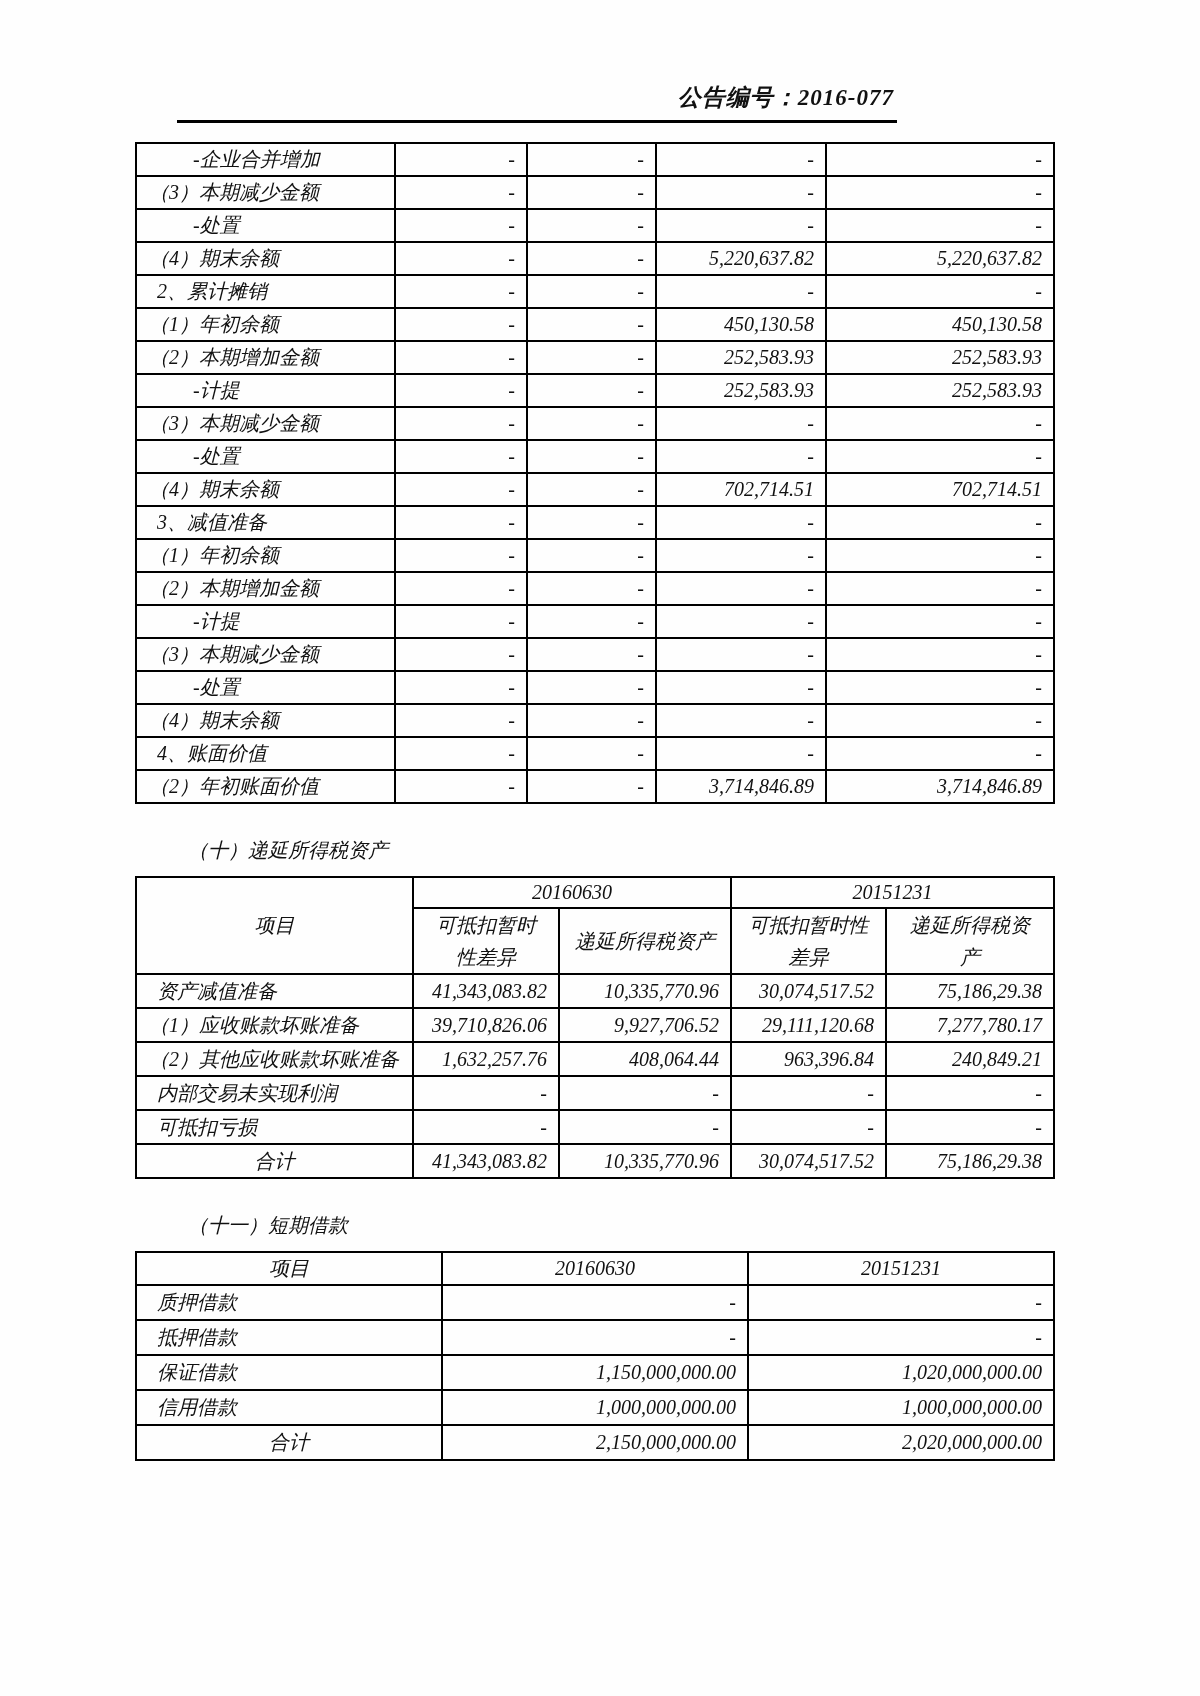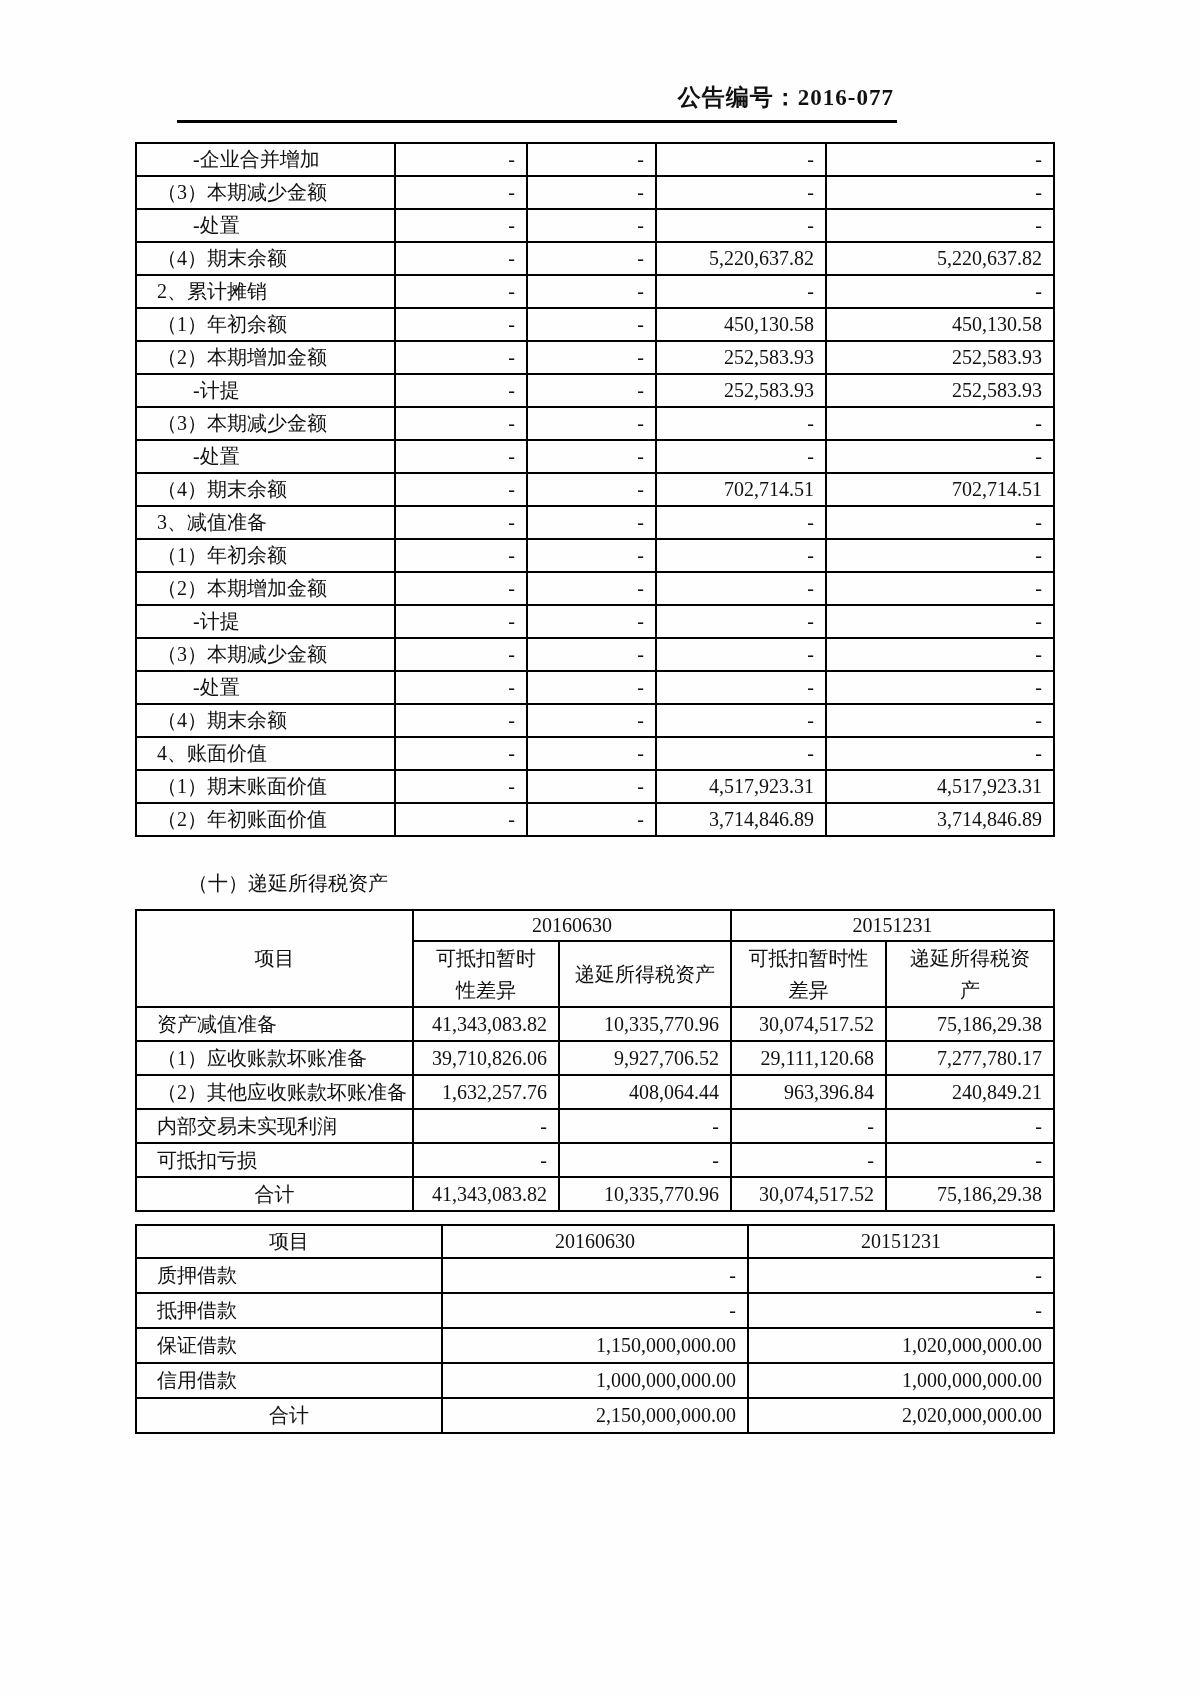--- a/index.html
+++ b/index.html
@@ -3,21 +3,21 @@
 <meta charset="utf-8">
 <style>
   * { box-sizing: border-box; }
   html, body { margin: 0; padding: 0; }
   body {
     width: 1200px; height: 1696px;
     background: #fefefe;
     color: #111;
     font-family: "Liberation Serif", "DejaVu Serif", serif;
   }
-  .page { width: 1072px; height: 1696px; overflow: hidden; }
+  .page { width: 1072px; height: 1696px; overflow: hidden; font-style: italic; }
 
   .doc-header {
     padding-top: 82px;
     padding-right: 178px;
     text-align: right;
     font-size: 23px;
     font-weight: bold;
     letter-spacing: 1px;
   }
   .header-rule {
@@ -36,21 +36,21 @@
     border: 2px solid #000;
     font-size: 20px;
     font-weight: normal;
     vertical-align: middle;
     overflow: hidden;
     white-space: normal;
     padding: 0;
   }
   .lbl { text-align: left; padding-left: 12px; white-space: nowrap; border-radius: 7px; }
   .ind0 { padding-left: 20px; }
-  .ind1 { padding-left: 20px; margin-top: 39px; }
+  .ind1 { padding-left: 12px; margin-top: 39px; }
   .ind2 { padding-left: 56px; }
   .ctr { text-align: center; padding-left: 0; }
   .val { text-align: right; padding-right: 11px; white-space: nowrap; }
 
   .t1 { margin-top: 19px; }
   .t1 td { height: 33px; }
 
   .sec-title {
     margin: 33px 0 0 188px;
     font-size: 20px;
@@ -207,27 +207,20 @@
           <td class="val">-</td>
           <td class="val">-</td>
           <td class="val">-</td>
         </tr>
         <tr>
           <td class="lbl ind0">4、账面价值</td>
           <td class="val">-</td>
           <td class="val">-</td>
           <td class="val">-</td>
           <td class="val">-</td>
-        </tr>
-        <tr>
-          <td class="lbl ind1">（1）期末账面价值</td>
-          <td class="val">-</td>
-          <td class="val">-</td>
-          <td class="val">4,517,923.31</td>
-          <td class="val">4,517,923.31</td>
         </tr>
         <tr>
           <td class="lbl ind1">（2）年初账面价值</td>
           <td class="val">-</td>
           <td class="val">-</td>
           <td class="val">3,714,846.89</td>
           <td class="val">3,714,846.89</td>
         </tr>
       </tbody>
   </table>
@@ -294,20 +287,21 @@
         <tr>
           <td class="lbl ctr">合计</td>
           <td class="val">41,343,083.82</td>
           <td class="val">10,335,770.96</td>
           <td class="val">30,074,517.52</td>
           <td class="val">75,186,29.38</td>
         </tr>
       </tbody>
   </table>
 
+  <div class="sec-title">（十一）短期借款</div>
 
   <table class="t3">
     <colgroup>
       <col style="width:306px">
         <col style="width:306px">
         <col style="width:306px">
     </colgroup>
     <thead>
       <tr>
         <th class="ctr">项目</th>

